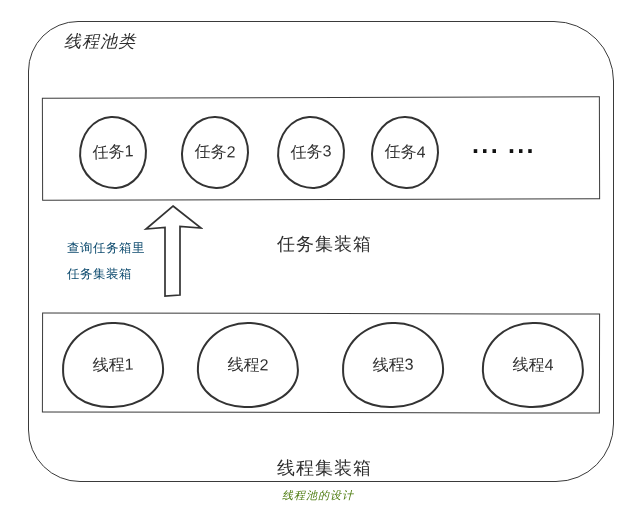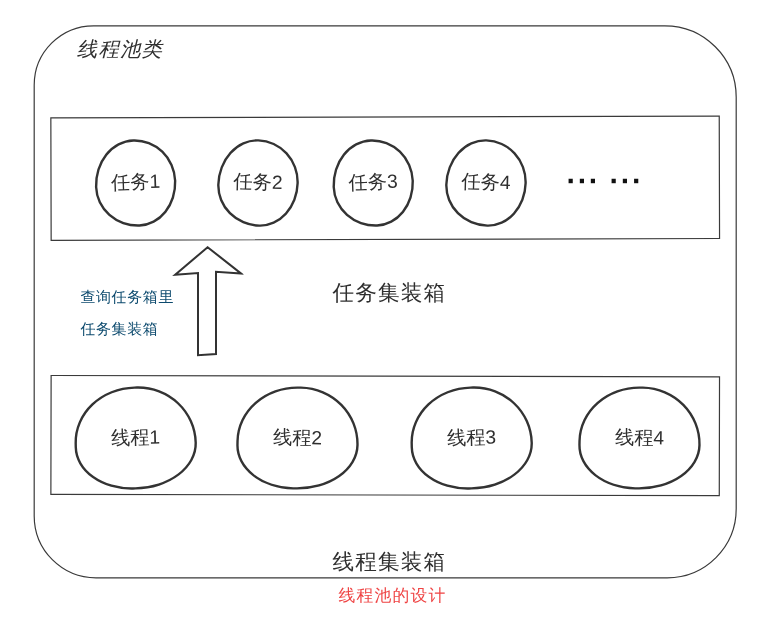--- a/index.html
+++ b/index.html
@@ -59,21 +59,21 @@
   .container-label{font-size:18px;letter-spacing:1px;color:#2f2f2f;margin-top:12px;}
   .task-label{left:277px;top:220px;}
   .thread-label{left:277px;top:444px;}
   .arrow-wrap{left:143px;top:203px;width:60px;height:96px;}
   .arrow-note{
     left:67px;top:235px;width:90px;
     font-size:12.5px;line-height:26px;color:#0c4a6e;letter-spacing:0.5px;
     white-space:nowrap;
   }
   .diagram-caption{
-    left:282px;top:488px;font-size:14px;letter-spacing:1px;color:#ef4444;
+    left:282px;top:488px;font-size:11px;letter-spacing:1px;color:#4d7c0f;font-style:italic;
   }
 </style>
 </head>
 <body>
 
 <div class="abs outer-box"></div>
 
 <div class="abs pool-title">线程池类</div>
 
 <div class="abs rect-box task-box"></div>

